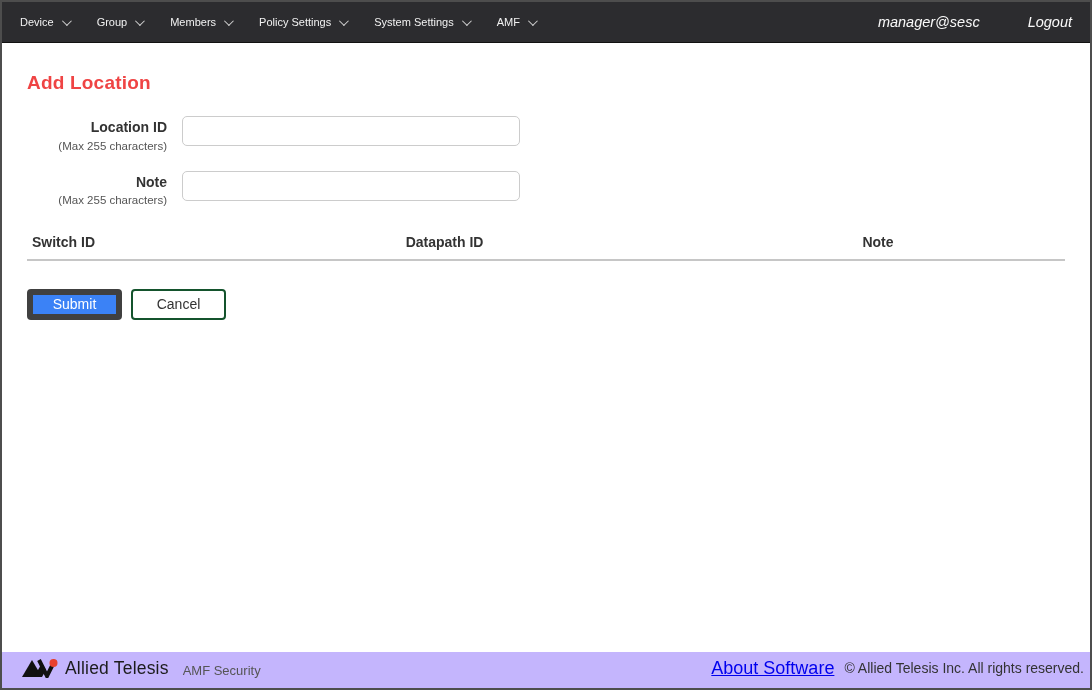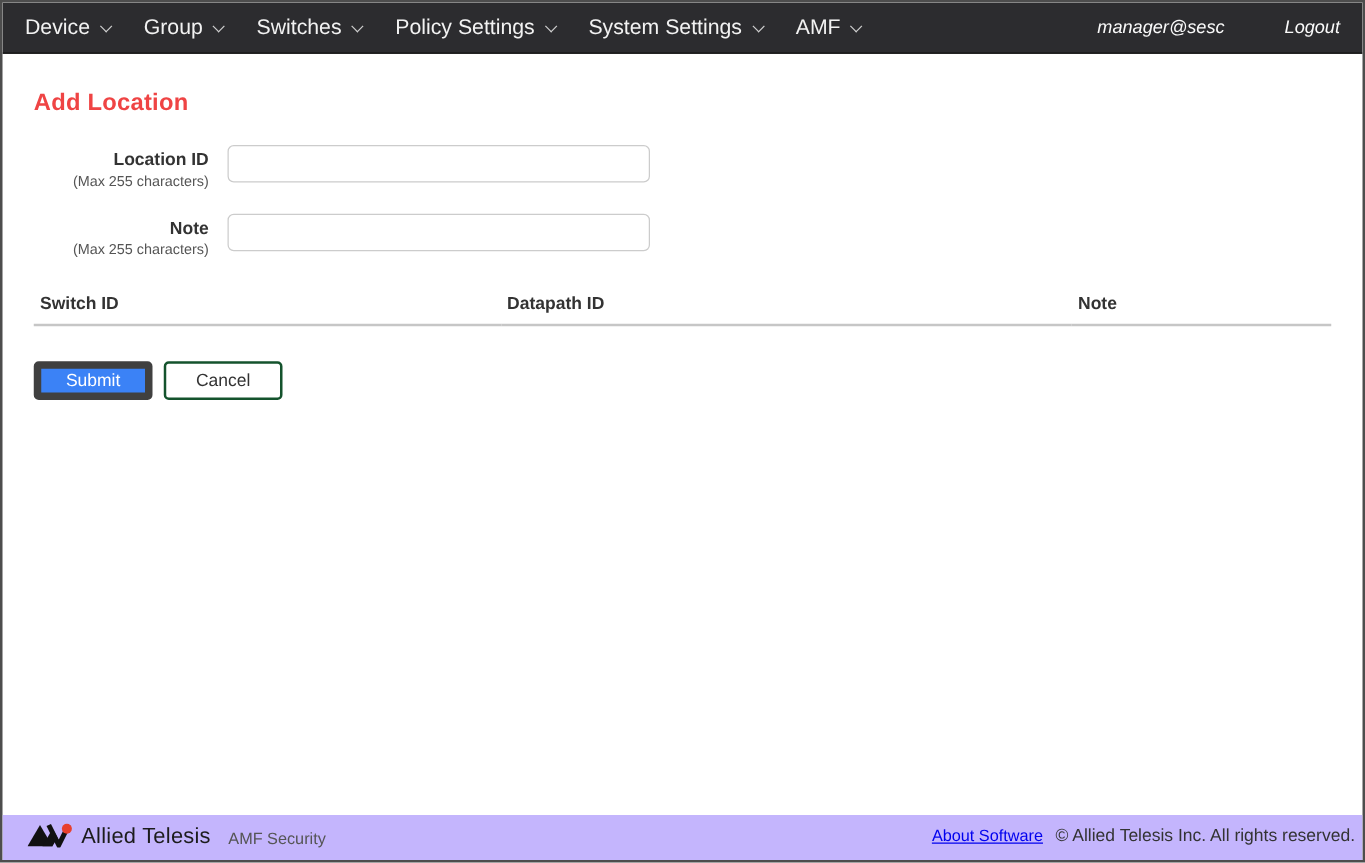--- a/index.html
+++ b/index.html
@@ -20,21 +20,21 @@
     align-items: center;
     padding: 0 16px;
     color: #f2f2f2;
     border-bottom: 1px solid #111;
   }
   .nav-item {
     display: flex;
     align-items: center;
     gap: 8px;
     padding: 0 14px;
-    font-size: 17px;
+    font-size: 11px;
     color: #f2f2f2;
     cursor: pointer;
     white-space: nowrap;
   }
   .nav-item:first-child { padding-left: 2px; }
   .chev {
     width: 7px; height: 7px;
     border-right: 1.6px solid #cfcfcf;
     border-bottom: 1.6px solid #cfcfcf;
     transform: rotate(45deg) translateY(-2px);
@@ -191,21 +191,21 @@
     margin-left: 7px;
     padding-top: 4px;
   }
   .footer-right {
     margin-left: auto;
     display: flex;
     align-items: center;
     gap: 10px;
   }
   .about-link {
-    font-size: 13px;
+    font-size: 18px;
     color: #0000ee;
     text-decoration: underline;
     cursor: pointer;
   }
   .copyright {
     font-size: 14px;
     color: #333333;
   }
 </style>
 </head>
@@ -214,21 +214,21 @@
 <nav class="navbar">
   <div class="nav-item">
     <span>Device</span>
     <span class="chev"></span>
   </div>
   <div class="nav-item">
     <span>Group</span>
     <span class="chev"></span>
   </div>
   <div class="nav-item">
-    <span>Switches</span>
+    <span>Members</span>
     <span class="chev"></span>
   </div>
   <div class="nav-item">
     <span>Policy Settings</span>
     <span class="chev"></span>
   </div>
   <div class="nav-item">
     <span>System Settings</span>
     <span class="chev"></span>
   </div>

